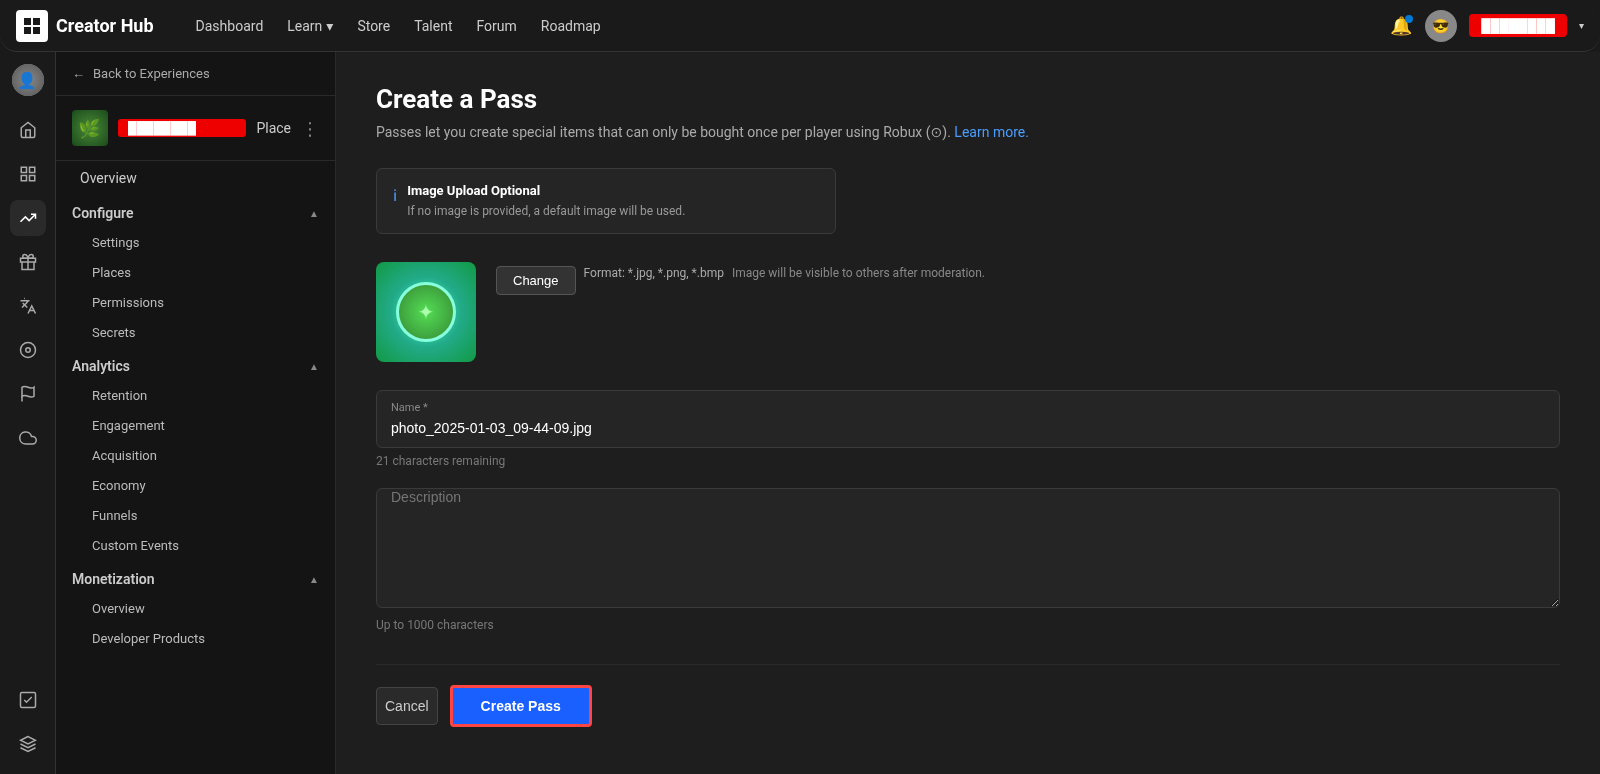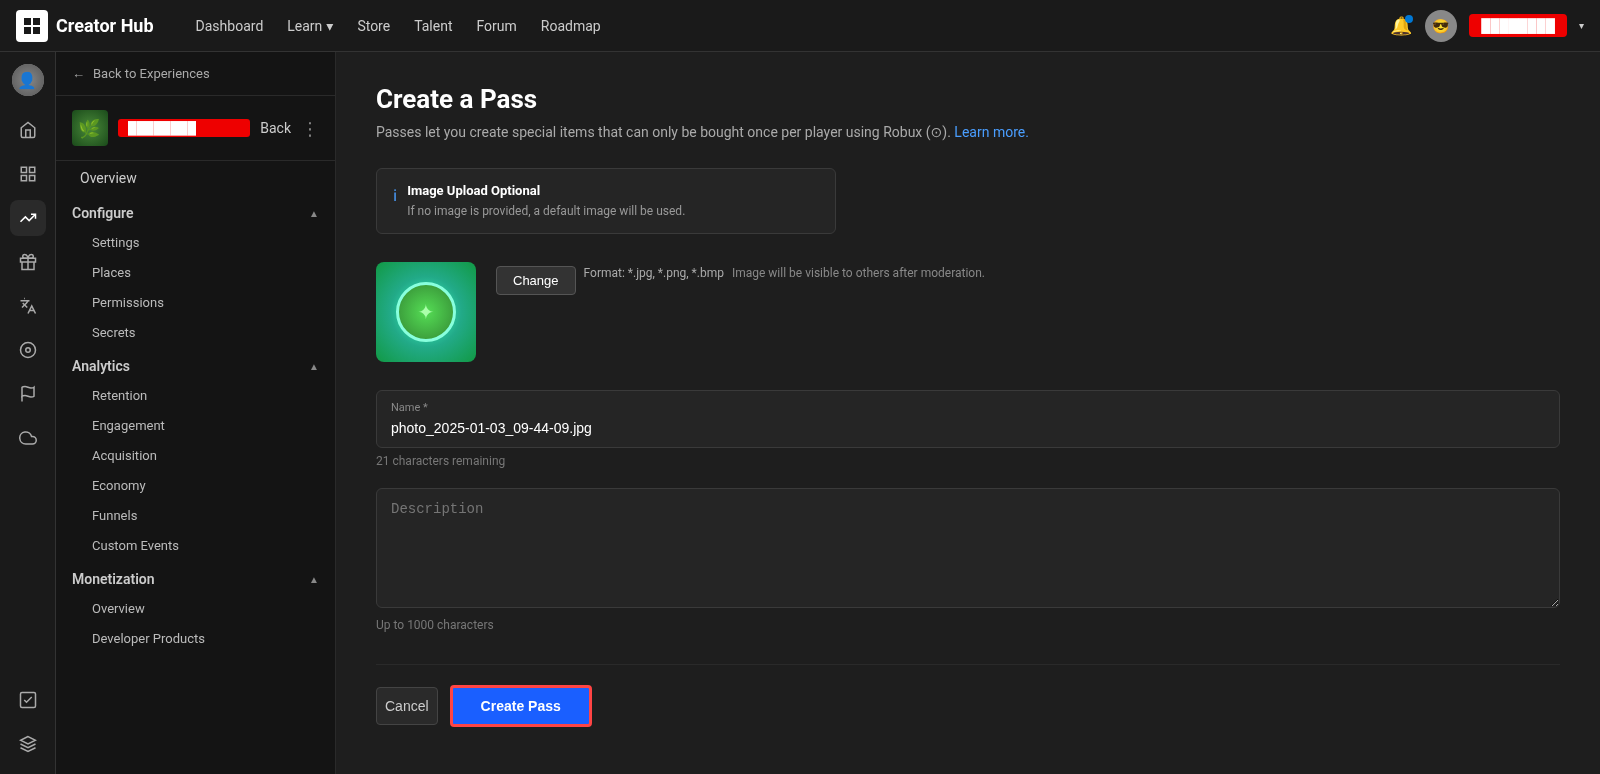--- a/index.html
+++ b/index.html
@@ -18,20 +18,21 @@
     .top-nav {
       background: #1a1a1a;
       border-bottom: 1px solid #333;
       height: 52px;
       display: flex;
       align-items: center;
       padding: 0 16px;
       gap: 24px;
       flex-shrink: 0;
       z-index: 10;
+      border-radius: 17px;
     }
     .top-nav-logo {
       display: flex;
       align-items: center;
       gap: 8px;
       color: #fff;
       font-weight: 700;
       font-size: 18px;
     }
     .logo-icon {
@@ -344,28 +345,28 @@
     }
     .field-hint {
       font-size: 12px;
       color: #777;
       margin-top: 6px;
     }
     .description-textarea {
       background: #252525;
       border: 1px solid #3a3a3a;
       border-radius: 6px;
-      padding: 12px 14px;
+      padding: 0 14px;
       width: 100%;
       min-height: 120px;
       color: #888;
       font-size: 14px;
       resize: vertical;
       outline: none;
-      font-family: Liberation Mono, monospace;
+      font-family: Liberation Sans, sans-serif;
     }
     .description-hint {
       font-size: 12px;
       color: #777;
       margin-top: 6px;
     }
 
     
     .button-row {
       display: flex;
@@ -538,21 +539,21 @@
     <div class="sidebar-back">
       <span>←</span>
       <span>Back to Experiences</span>
     </div>
 
     <div class="sidebar-place-header">
       <div class="place-thumb">
         <div style="width:100%;height:100%;background:radial-gradient(circle,#4a8a3a,#1a4a1a);display:flex;align-items:center;justify-content:center;font-size:18px;">🌿</div>
       </div>
       <div class="place-name-badge">████████</div>
-      <span class="place-label">Back</span>
+      <span class="place-label">Place</span>
       <span class="place-menu-icon">⋮</span>
     </div>
 
     <div class="sidebar-item">Overview</div>
 
     <div class="sidebar-section-header">
       <span>Configure</span>
       <span class="collapse-arrow">▲</span>
     </div>
     <div>

